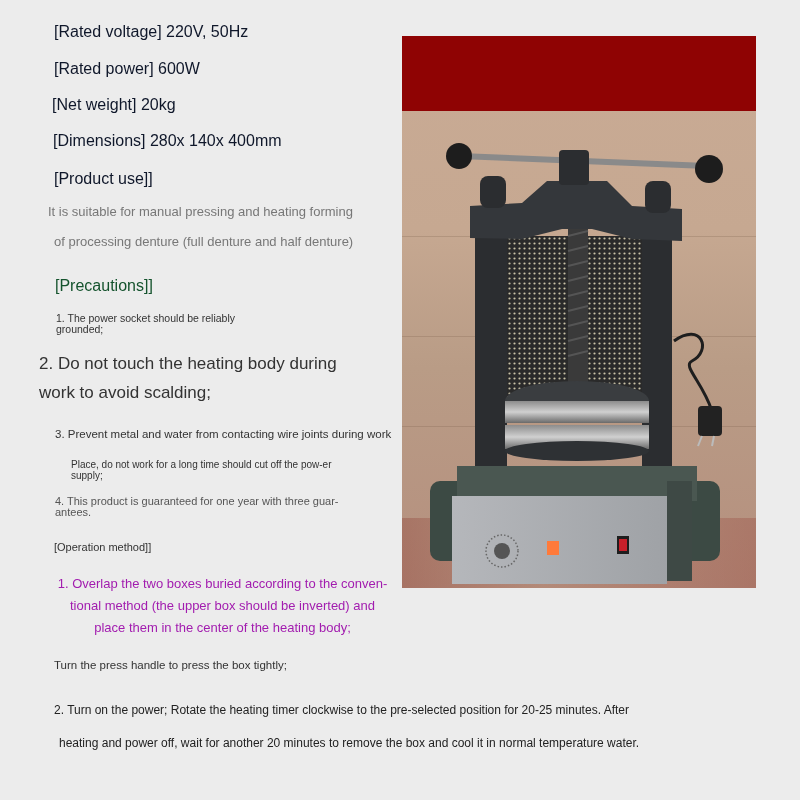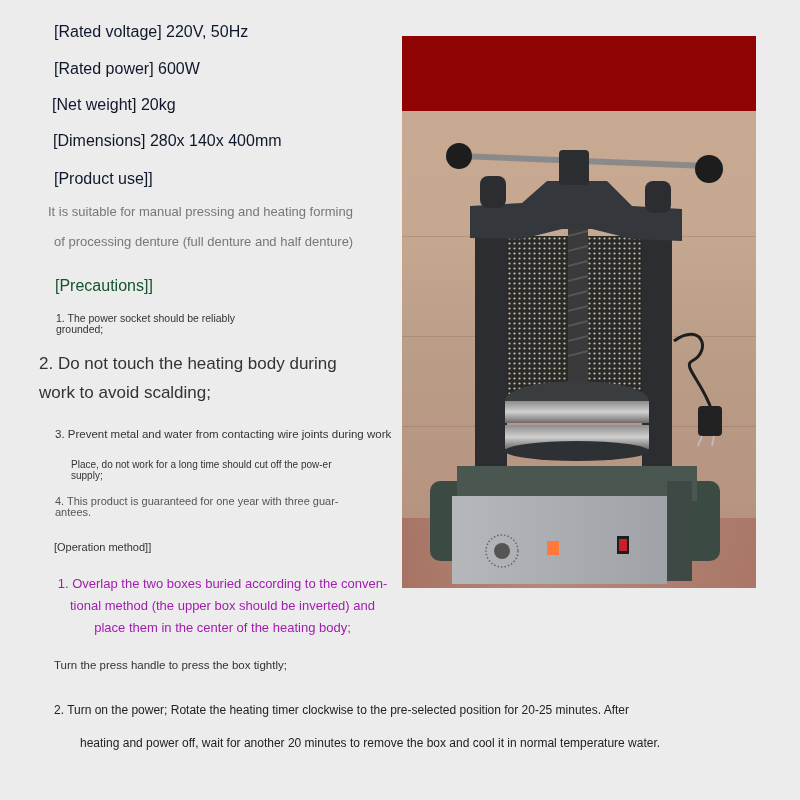--- a/index.html
+++ b/index.html
@@ -57,21 +57,21 @@
 <p class="t small" style="left:56px; top:313px; width:200px;">1. The power socket should be reliably grounded;</p>
 <p class="t big" style="left:39px; top:349px; width:305px;">2. Do not touch the heating body during work to avoid scalding;</p>
 <p class="t mid" style="left:55px; top:428px;">3. Prevent metal and water from contacting wire joints during work</p>
 <p class="t small" style="left:71px; top:459px; width:280px; font-size:10px;">Place, do not work for a long time should cut off the pow-er supply;</p>
 <p class="t small" style="left:55px; top:496px; width:300px; font-size:11px; color:#555;">4. This product is guaranteed for one year with three guar-antees.</p>
 
 <p class="t mid" style="left:54px; top:541px; font-size:11px;">[Operation method]]</p>
 <p class="t op" style="left:55px; top:573px; width:335px;">1. Overlap the two boxes buried according to the conven-tional method (the upper box should be inverted) and place them in the center of the heating body;</p>
 <p class="t mid" style="left:54px; top:659px;">Turn the press handle to press the box tightly;</p>
 <p class="t op2" style="left:54px; top:703px;">2. Turn on the power; Rotate the heating timer clockwise to the pre-selected position for 20-25 minutes. After</p>
-<p class="t op2" style="left:64px; top:736px;padding-left:16px;">heating and power off, wait for another 20 minutes to remove the box and cool it in normal temperature water.</p>
+<p class="t op2" style="left:43px; top:736px;padding-left:16px;">heating and power off, wait for another 20 minutes to remove the box and cool it in normal temperature water.</p>
 
 <div class="photo">
   <div class="board-line" style="top:200px;"></div>
   <div class="board-line" style="top:300px;"></div>
   <div class="board-line" style="top:390px;"></div>
   <div class="floor-stain"></div>
 
   <div class="banner">
     <div class="banner-text">
     </div>

